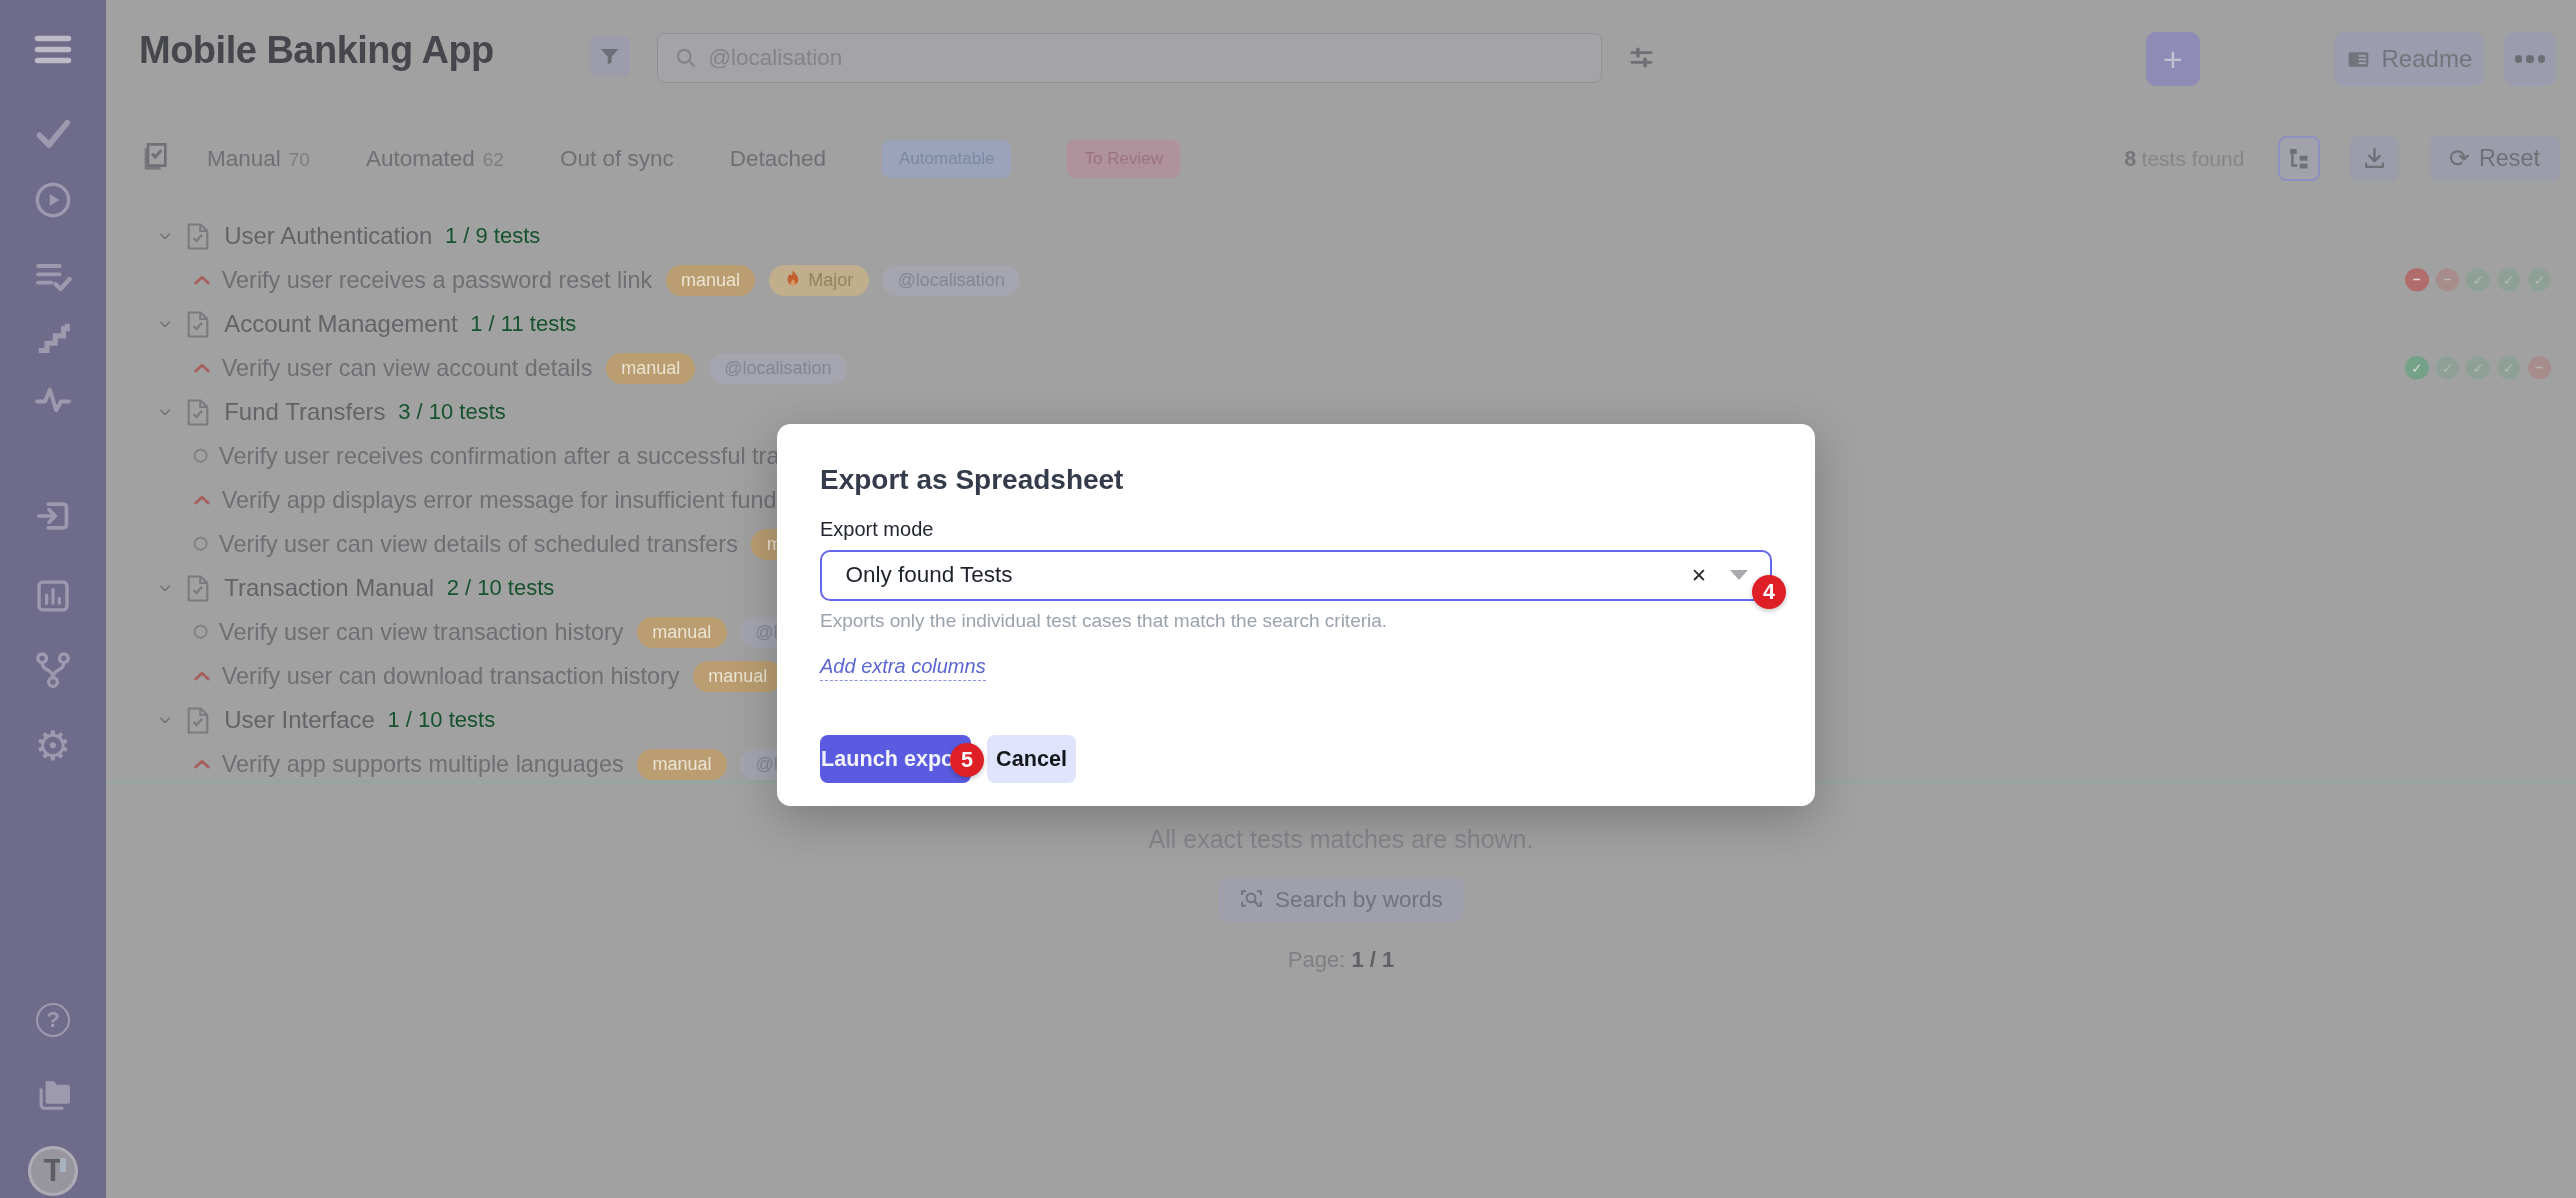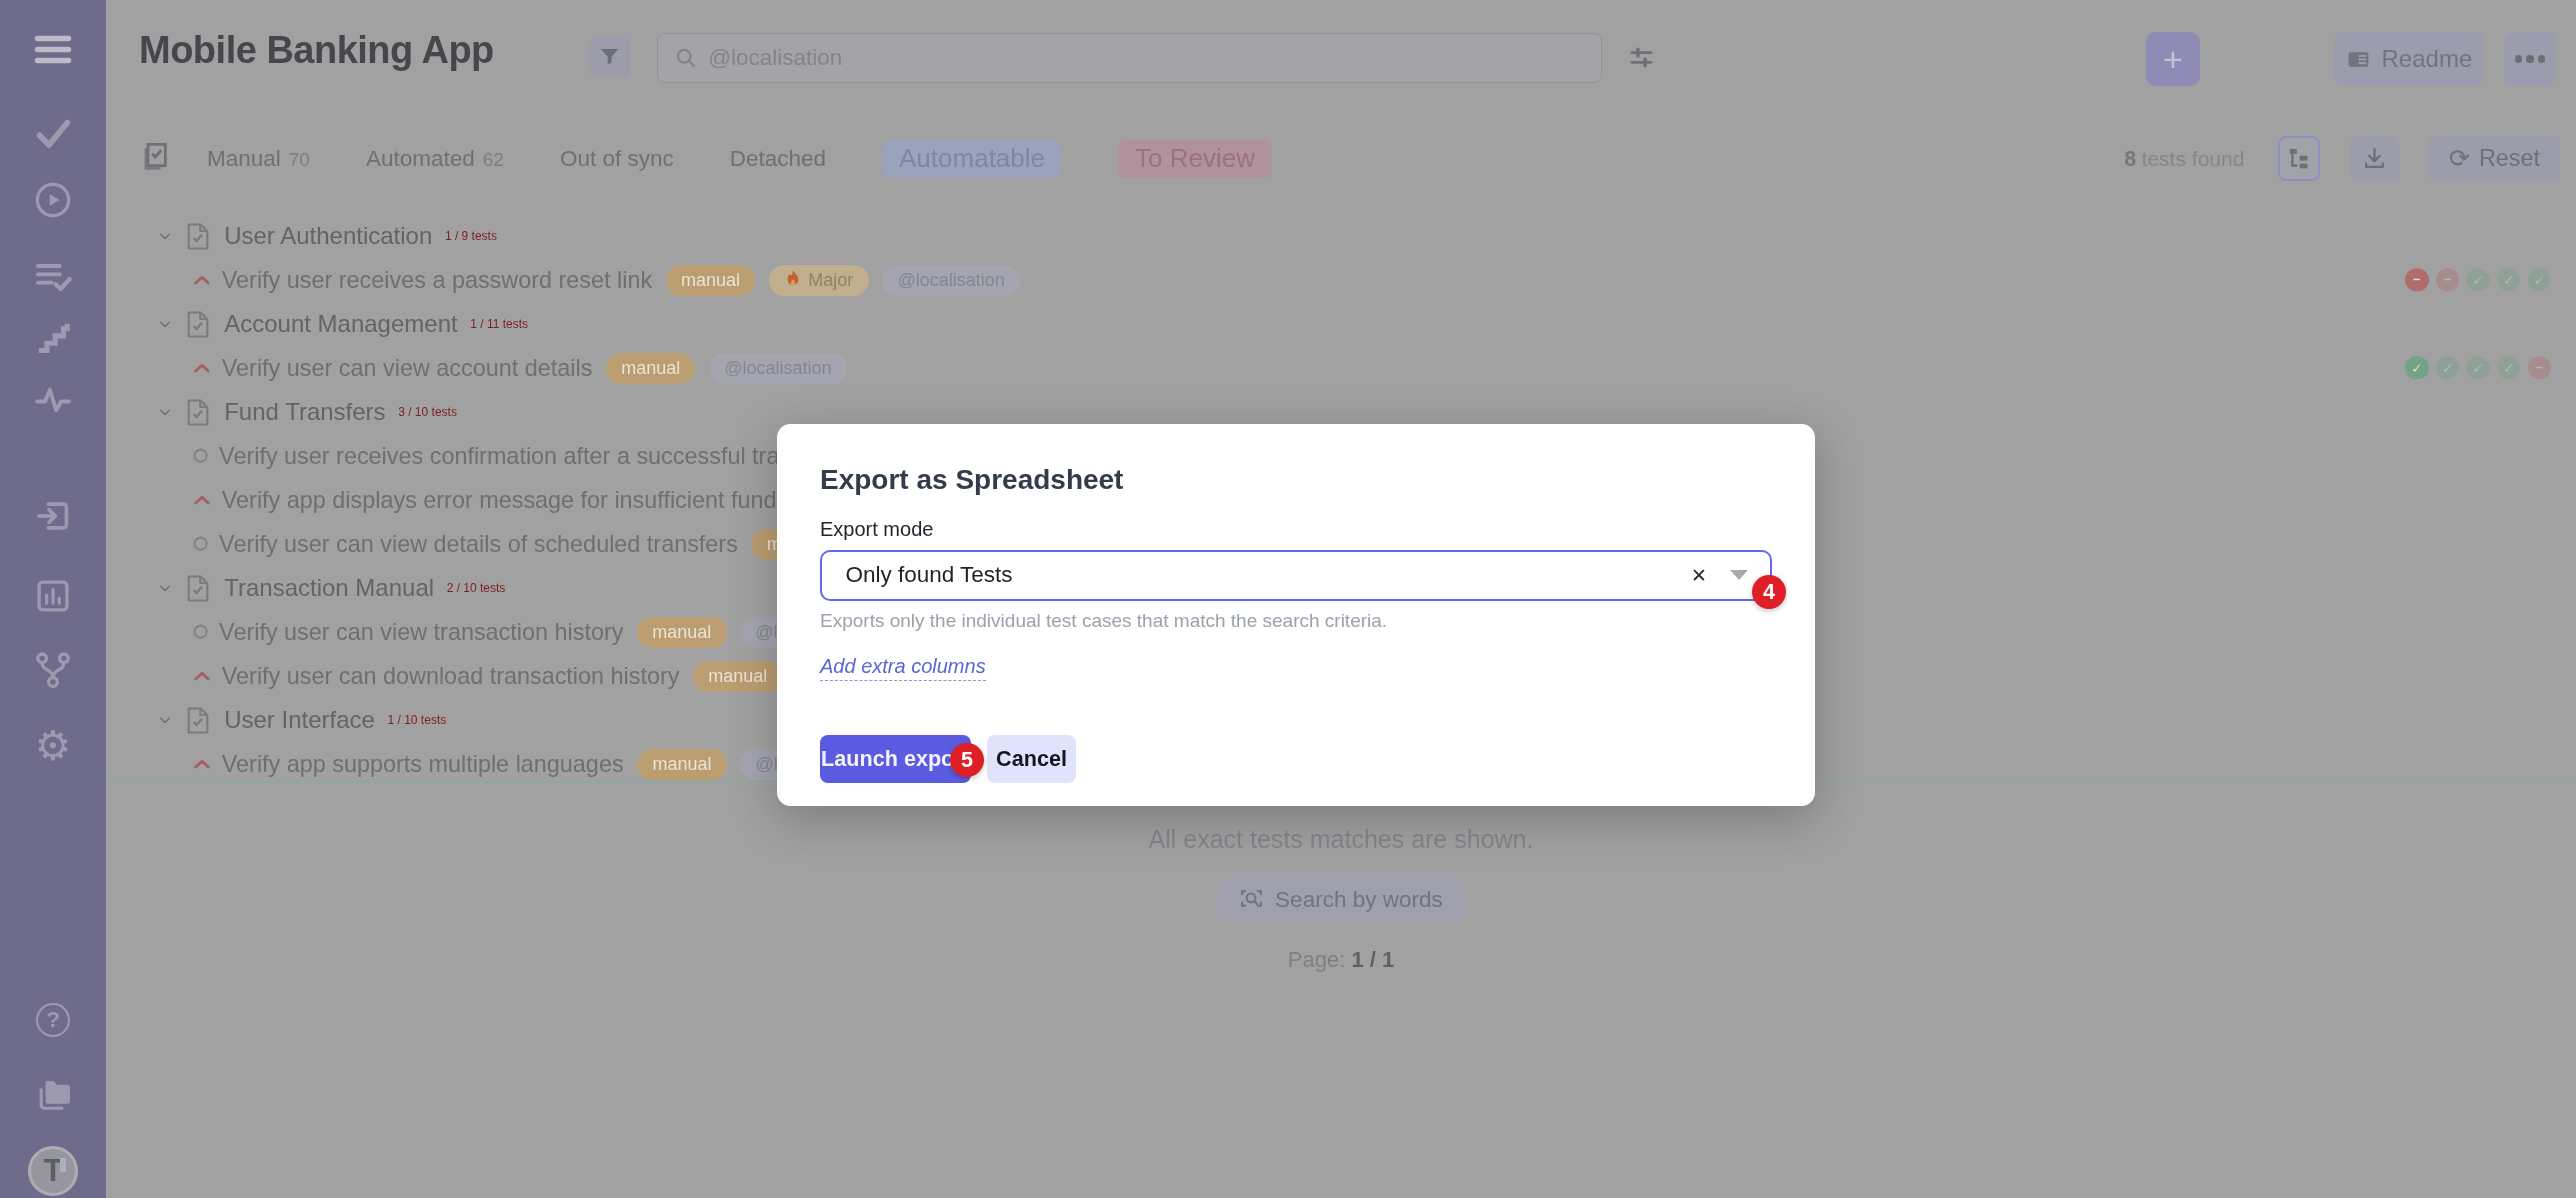--- a/index.html
+++ b/index.html
@@ -38,41 +38,41 @@
   .more-btn { position:absolute; left:2398px; top:32px; width:52px; height:54px; border-radius:10px; background:#9b9cad;
               display:flex; align-items:center; justify-content:center; gap:4.5px; }
   .more-btn s { width:7.2px; height:7.2px; border-radius:50%; background:#6d6e74; }
 
   
   .filterbar { position:absolute; top:135px; left:0; width:100%; height:47px; }
   .fb-check { position:absolute; left:34px; top:3.6px; color:#6f7077; }
   .fb-items { position:absolute; left:101px; top:0; height:47px; display:flex; align-items:center; gap:56px; }
   .fb-item { display:flex; align-items:baseline; gap:8px; font-size:22.5px; color:#6f7075; cursor:pointer; }
   .fb-item small { font-size:19px; color:#7d7d83; }
-  .chip { height:38px; border-radius:8px; padding:0 17px; font-size:26px; display:flex; align-items:center; }
+  .chip { height:38px; border-radius:8px; padding:0 17px; font-size:17px; display:flex; align-items:center; }
   .chip.blue { background:#9aa3ba; color:#7c88a4; }
   .chip.red  { background:#b0929c; color:#9b7380; }
   .fb-right { position:absolute; right:16px; top:0; height:47px; display:flex; align-items:center; gap:30px; }
   .found { font-size:21px; color:#85868a; margin-right:3.6px; }
   .found b { font-size:21.6px; color:#76777b; margin-right:5.4px; }
   .sq-btn { height:45px; border-radius:8px; background:#9c9dab; display:flex; align-items:center; justify-content:center; color:#6f7076; }
   .tree-toggle { width:42px; border:2.3px solid #8f90c2; background:#a2a2ab; }
   .dl-btn { width:49px; }
   .reset-btn { padding:0 20px; gap:9px; font-size:23.4px; color:#6f7076; }
   .reset-glyph { font-size:25px; font-family:"DejaVu Sans",sans-serif; }
 
   
   .tree { position:absolute; top:214px; left:0; width:100%; }
   .row { height:44px; display:flex; align-items:center; position:relative; }
   .row-folder { padding-left:49px; }
   .row-test { padding-left:87px; }
   .chev { color:#6d6e72; margin-right:10.8px; }
   .doc-ic { color:#7b7c80; margin-right:14.4px; }
   .f-label { font-size:24px; color:#636468; }
-  .f-count { font-size:12px; color:#7f1d1d; margin-left:12.6px; }
+  .f-count { font-size:22px; color:#14532d; margin-left:12.6px; }
   .pr-ic { margin-right:10.8px; display:flex; }
   .t-label { font-size:23.4px; color:#6e6f73; white-space:nowrap; }
   .badge { height:31px; padding:0 15.3px; border-radius:16px; font-size:18px; display:inline-flex; align-items:center;
            gap:6.3px; margin-left:13.5px; white-space:nowrap; flex:none; }
   .b-manual { background:#ba9d70; color:#ebe3d3; }
   .b-severity { background:#c0ae8d; color:#92845e; }
   .b-tag { background:#a4a5af; color:#85868f; }
   .dots { position:absolute; right:25px; top:50%; transform:translateY(-50%); display:flex; gap:7.2px; }
   .dot { width:23.4px; height:23.4px; border-radius:50%; display:flex; align-items:center; justify-content:center;
          color:#d9d9d9; font-size:13.5px; font-weight:bold; }

